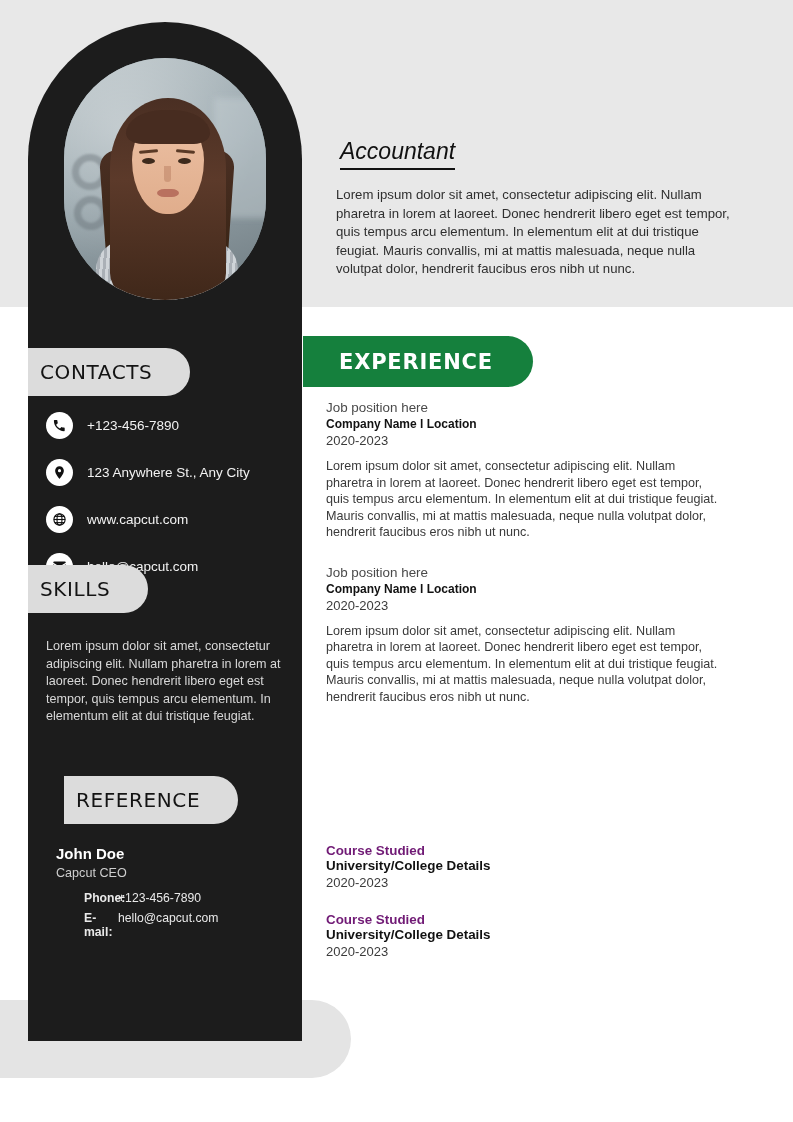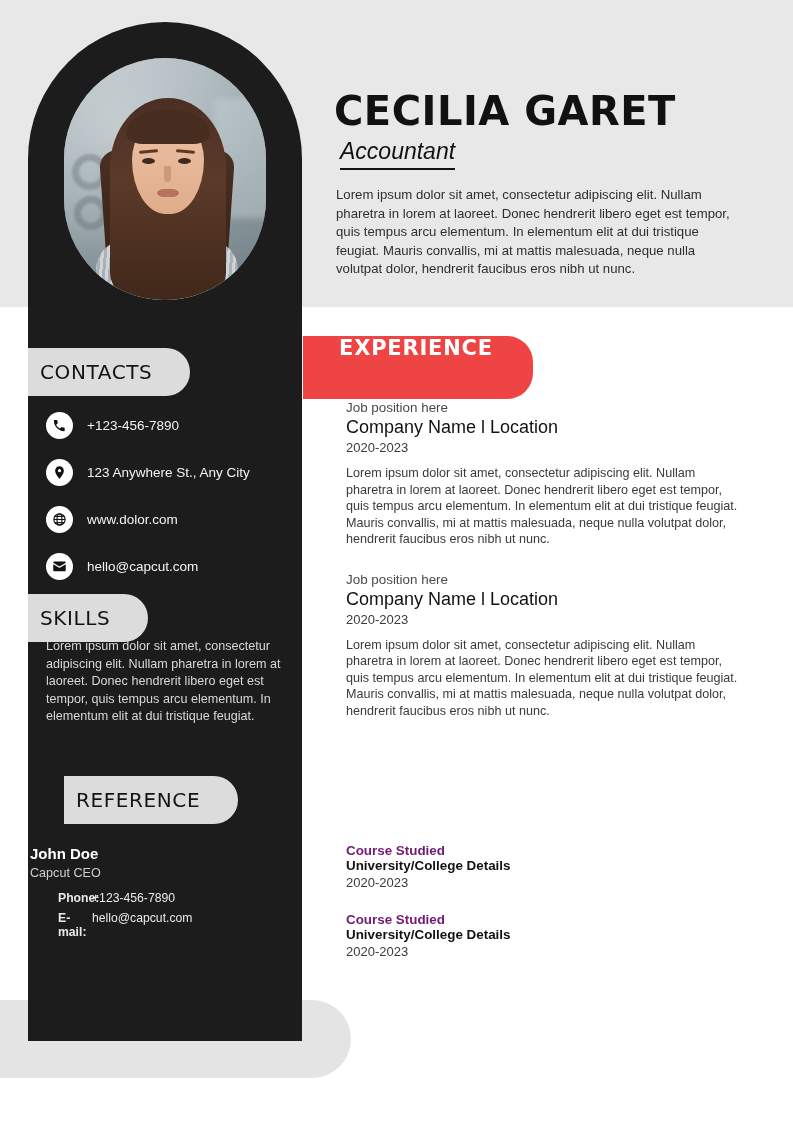--- a/index.html
+++ b/index.html
@@ -210,25 +210,25 @@
   .pill-light .pill-text {
     font-family: "DejaVu Sans", sans-serif;
     font-weight: 400;
     font-size: 20px;
     letter-spacing: 0.6px;
     color: #141414;
     text-align: right;
   }
   .pill-dark {
     position: absolute;
-    background: #ef4444;
-    height: 63px;
+    background: #15803d;
+    height: 51px;
     border-radius: 0 26px 26px 0;
     display: flex;
-    align-items: flex-start;
+    align-items: center;
     padding-left: 36px;
     padding-right: 40px;
   }
   .pill-dark .pill-text {
     font-family: "DejaVu Sans", sans-serif;
     font-weight: 700;
     font-size: 21px;
     letter-spacing: 0.8px;
     color: #ffffff;
   }
@@ -267,21 +267,21 @@
     left: 46px; top: 638px;
     width: 236px;
     font-size: 12.6px;
     line-height: 17.5px;
     color: #d8d8d8;
   }
 
   
   .ref-block {
     position: absolute;
-    left: 30px; top: 845px;
+    left: 56px; top: 845px;
     width: 240px;
   }
   .ref-name {
     font-size: 15px;
     font-weight: 700;
     color: #ffffff;
     margin-bottom: 4px;
   }
   .ref-title {
     font-size: 12.6px;
@@ -297,32 +297,32 @@
   .ref-label {
     font-weight: 700;
     width: 62px;
     flex: 0 0 auto;
     padding-left: 28px;
   }
 
   
   .entries {
     position: absolute;
-    left: 346px;
+    left: 326px;
     width: 398px;
   }
   .exp-entry { margin-bottom: 24px; }
   .exp-pos {
     font-size: 13.4px;
     color: #4a4a4a;
     margin-bottom: 2px;
   }
   .exp-company {
-    font-size: 18px;
-    font-weight: 400;
+    font-size: 12px;
+    font-weight: 700;
     color: #121212;
     margin-bottom: 2px;
   }
   .exp-date {
     font-size: 13px;
     color: #3b3b3b;
     margin-bottom: 10px;
   }
   .exp-desc {
     font-size: 12.6px;
@@ -372,21 +372,20 @@
       <div class="ph-fringe"></div>
       <div class="ph-brow-l"></div>
       <div class="ph-brow-r"></div>
       <div class="ph-eye-l"></div>
       <div class="ph-eye-r"></div>
       <div class="ph-nose"></div>
       <div class="ph-lips"></div>
     </div>
   </div>
 
-  <div class="name">CECILIA GARET</div>
   <div class="role">Accountant</div>
   <div class="summary">Lorem ipsum dolor sit amet, consectetur adipiscing elit. Nullam pharetra in lorem at laoreet. Donec hendrerit libero eget est tempor, quis tempus arcu elementum. In elementum elit at dui tristique feugiat. Mauris convallis, mi at mattis malesuada, neque nulla volutpat dolor, hendrerit faucibus eros nibh ut nunc.</div>
 
   <div class="pill-light" style="left:28px; top:348px;">
     <span class="pill-text">CONTACTS</span>
   </div>
 
   <div class="contacts">
     <div class="contact-row">
       <span class="c-icon">
@@ -407,34 +406,34 @@
     <div class="contact-row">
       <span class="c-icon">
         <svg width="15" height="15" viewBox="0 0 24 24" fill="none" stroke="#111111" stroke-width="1.8">
           <circle cx="12" cy="12" r="9"></circle>
           <ellipse cx="12" cy="12" rx="4" ry="9"></ellipse>
           <line x1="3" y1="12" x2="21" y2="12"></line>
           <line x1="4.5" y1="7" x2="19.5" y2="7"></line>
           <line x1="4.5" y1="17" x2="19.5" y2="17"></line>
         </svg>
       </span>
-      <span class="c-text">www.dolor.com</span>
+      <span class="c-text">www.capcut.com</span>
     </div>
     <div class="contact-row">
       <span class="c-icon">
         <svg width="15" height="15" viewBox="0 0 24 24" fill="#111111">
           <path d="M2 5.5A1.5 1.5 0 0 1 3.5 4h17A1.5 1.5 0 0 1 22 5.5v.3l-10 6.1-10-6.1v-.3z"></path>
           <path d="M2 8.2V18a1.5 1.5 0 0 0 1.5 1.5h17A1.5 1.5 0 0 0 22 18V8.2l-9.5 5.8a1 1 0 0 1-1 0L2 8.2z"></path>
         </svg>
       </span>
       <span class="c-text">hello@capcut.com</span>
     </div>
   </div>
 
-  <div class="pill-light" style="left:28px; top:594px;">
+  <div class="pill-light" style="left:28px; top:565px;">
     <span class="pill-text">SKILLS</span>
   </div>
   <div class="skills-text">Lorem ipsum dolor sit amet, consectetur adipiscing elit. Nullam pharetra in lorem at laoreet. Donec hendrerit libero eget est tempor, quis tempus arcu elementum. In elementum elit at dui tristique feugiat.</div>
 
   <div class="pill-light" style="left:46px; top:776px;margin-left:18px;">
     <span class="pill-text">REFERENCE</span>
   </div>
 
   <div class="ref-block">
     <div class="ref-name">John Doe</div>

